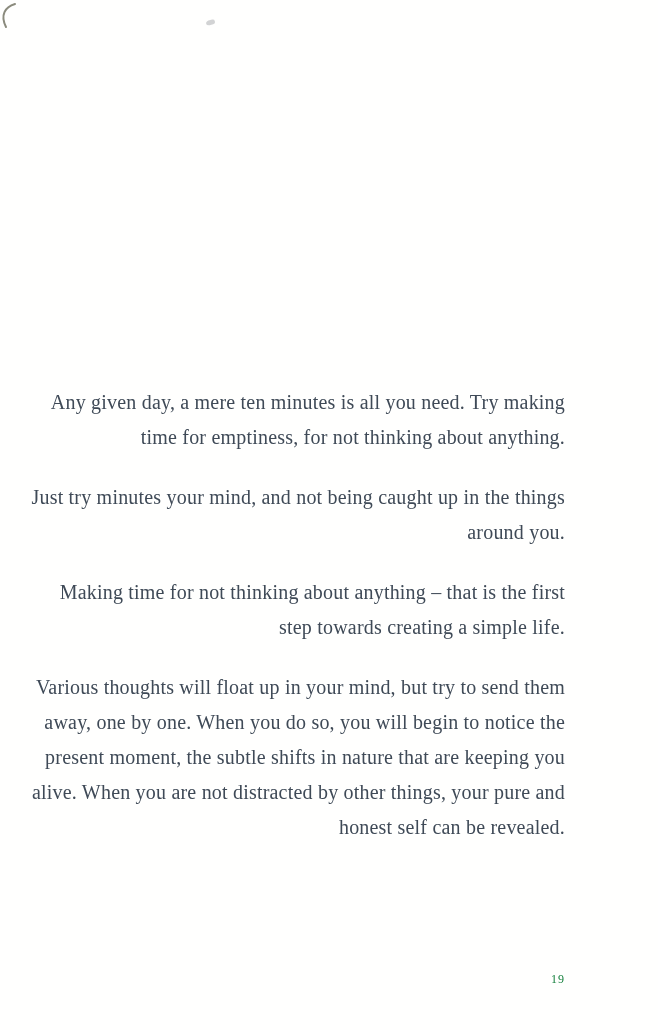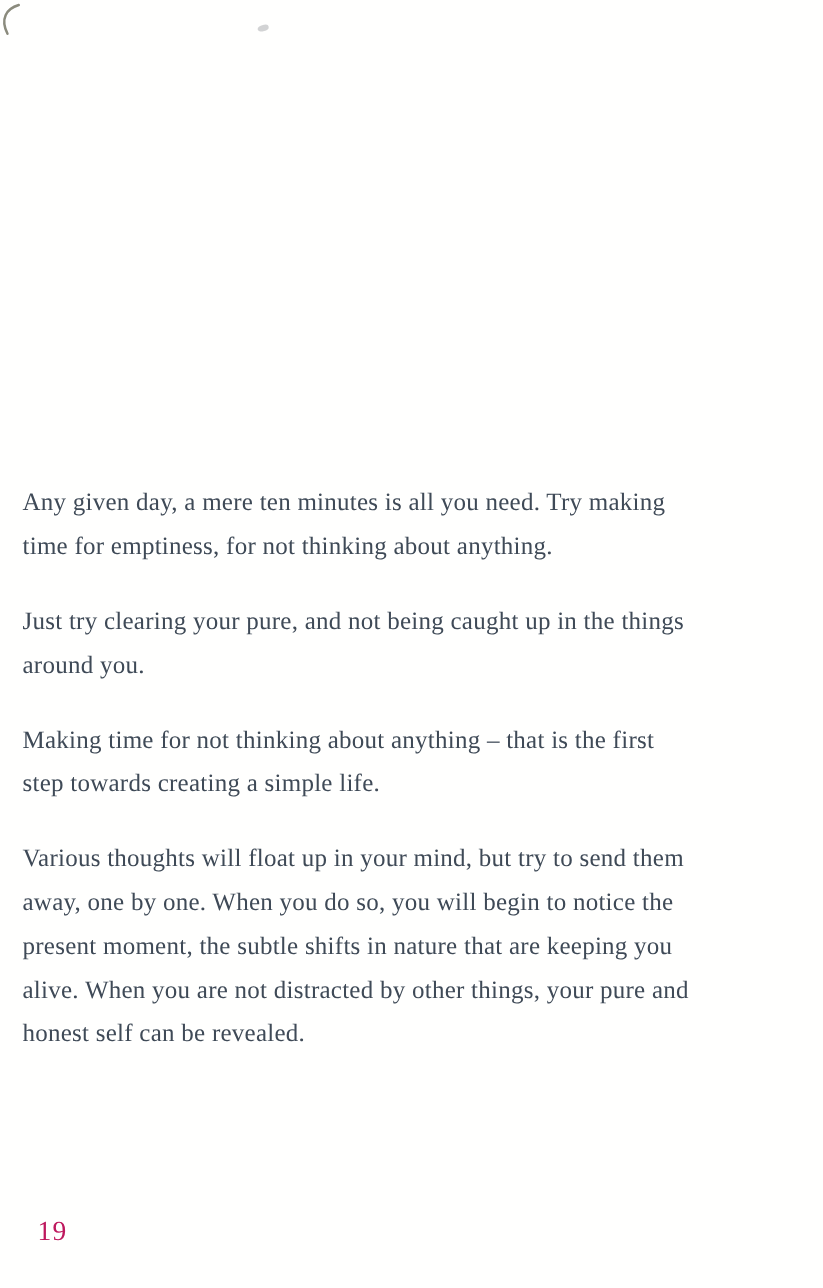--- a/index.html
+++ b/index.html
@@ -30,56 +30,56 @@
     left: 206px;
     width: 9px;
     height: 5px;
     background: rgba(125, 130, 135, 0.35);
     border-radius: 60% 40% 50% 50%;
     transform: rotate(-12deg);
   }
   .text-block {
     position: absolute;
     top: 385px;
-    left: 18px;
+    left: 30px;
     width: 535px;
-    text-align: left;
+    text-align: right;
     color: #3f4a57;
     font-size: 20px;
     line-height: 35px;
     letter-spacing: 0.2px;
   }
   .text-block p {
     margin: 0 0 25px 0;
   }
   .page-number {
     position: absolute;
     top: 972px;
     left: 30px;
     width: 535px;
-    text-align: left;
-    color: #be185d;
-    font-size: 22px;
+    text-align: right;
+    color: #15803d;
+    font-size: 12px;
     letter-spacing: 1px;
     font-variant-numeric: oldstyle-nums;
   }
 </style>
 </head>
 <body>
 
 <div class="page">
 
   <svg class="corner-artifact" width="22" height="30" viewBox="0 0 22 30">
     <path d="M 15 2 C 5 5 0 13 6 25" fill="none" stroke="#8b8b7d" stroke-width="2" stroke-linecap="round"></path>
   </svg>
 
   <span class="smudge-artifact"></span>
 
   <div class="text-block">
     <p>Any given day, a mere ten minutes is all you need. Try making time for emptiness, for not thinking about anything.</p>
-    <p>Just try clearing your pure, and not being caught up in the things around you.</p>
+    <p>Just try minutes your mind, and not being caught up in the things around you.</p>
     <p>Making time for not thinking about anything – that is the first step towards creating a simple life.</p>
     <p>Various thoughts will float up in your mind, but try to send them away, one by one. When you do so, you will begin to notice the present moment, the subtle shifts in nature that are keeping you alive. When you are not distracted by other things, your pure and honest self can be revealed.</p>
   </div>
 
   <div class="page-number">19</div>
 
 </div>
 
 </body></html>

